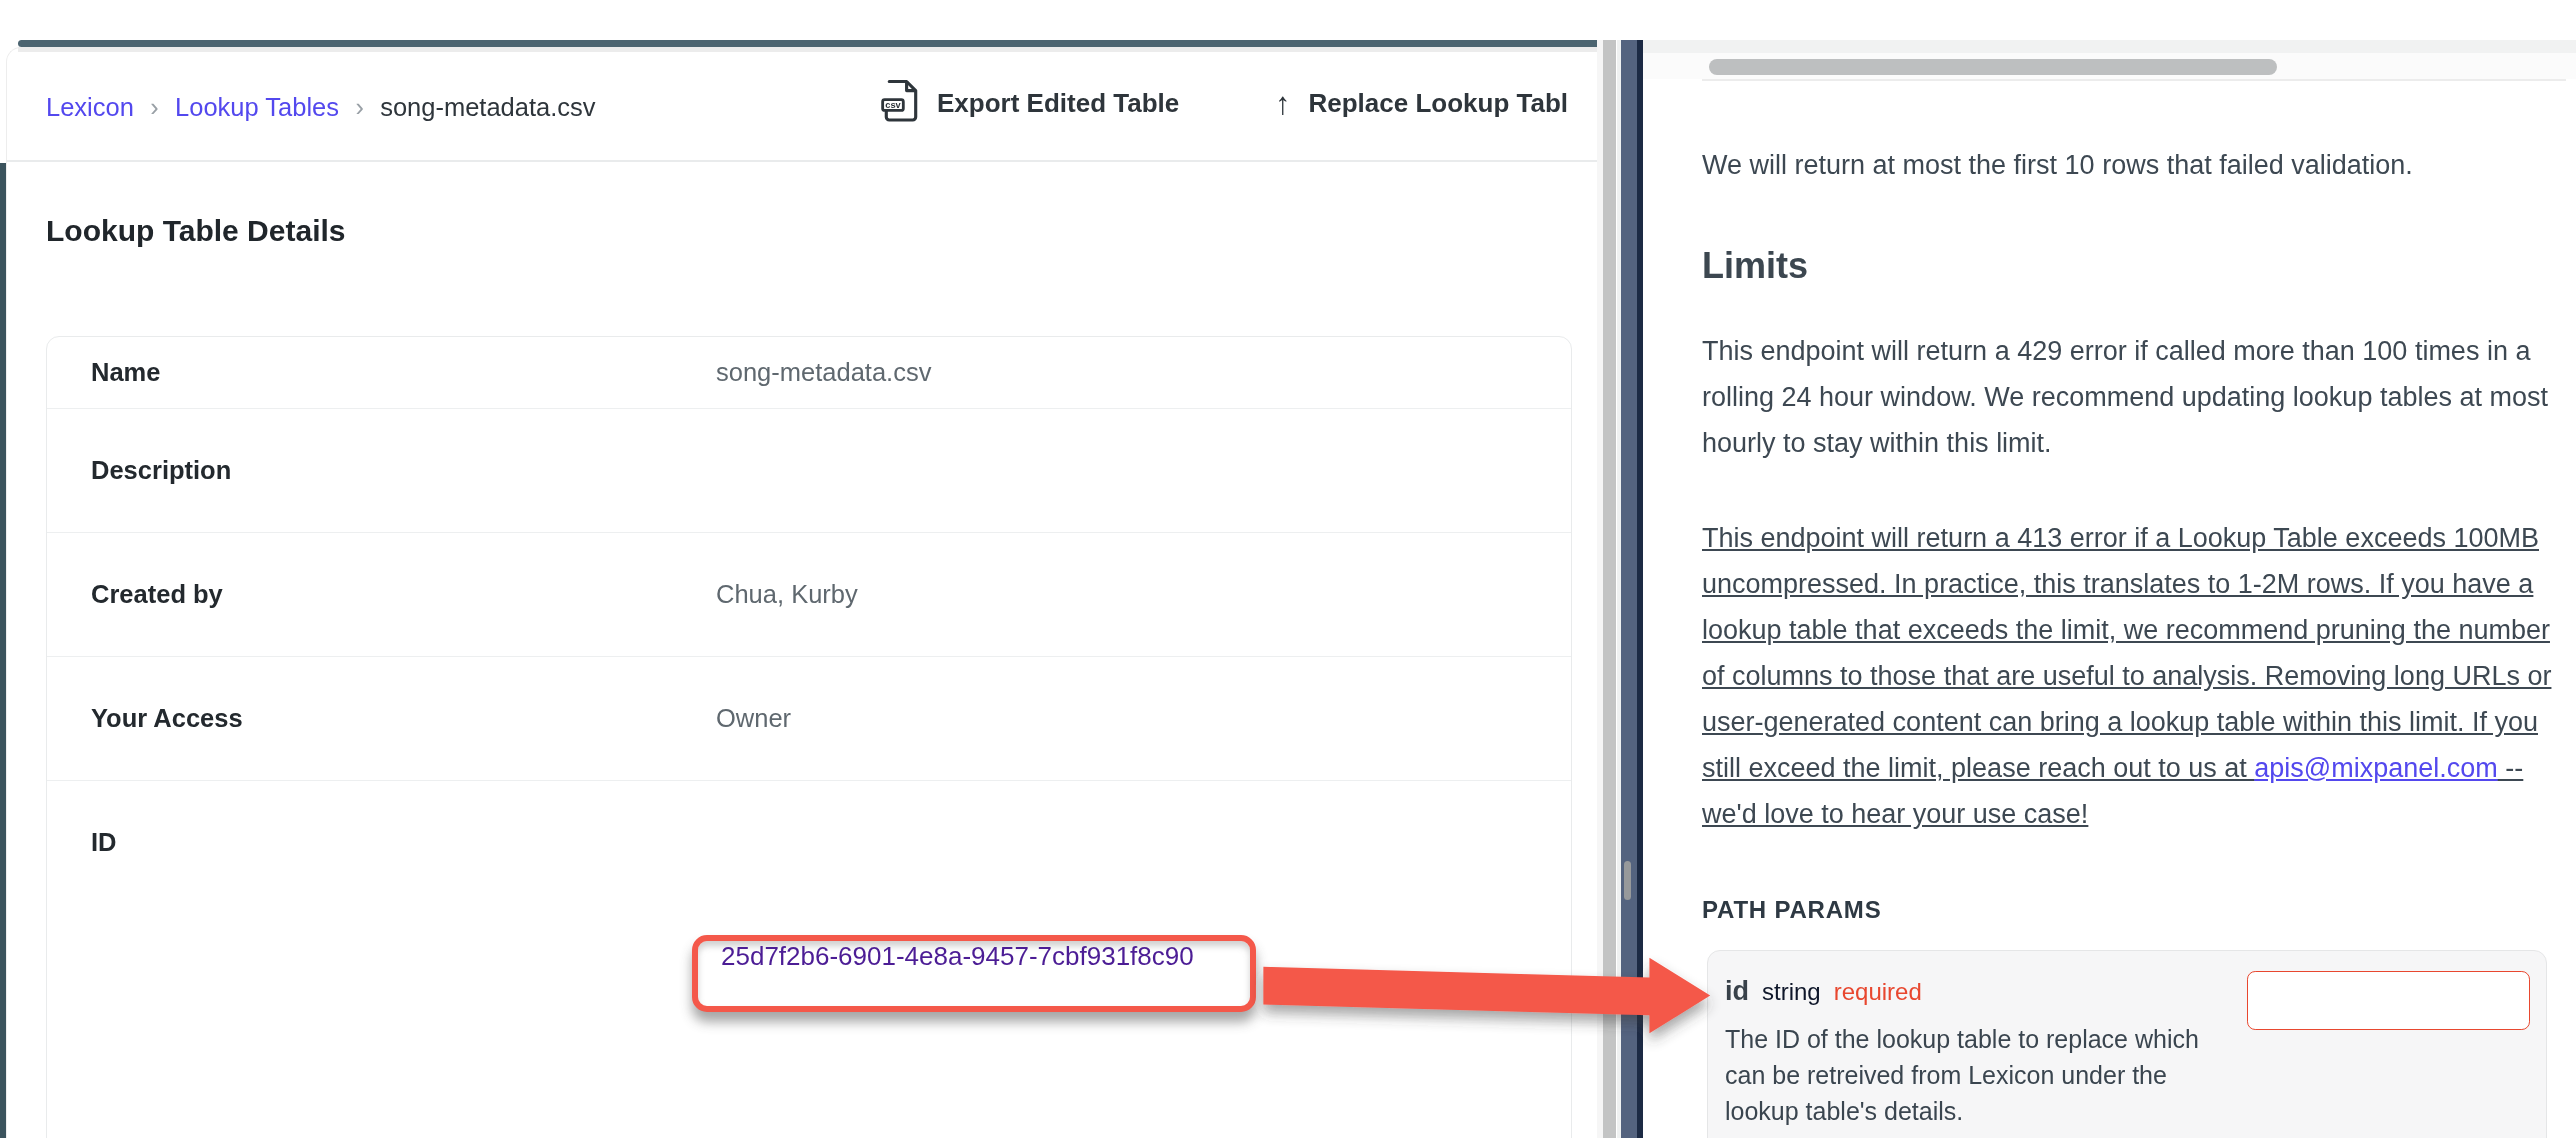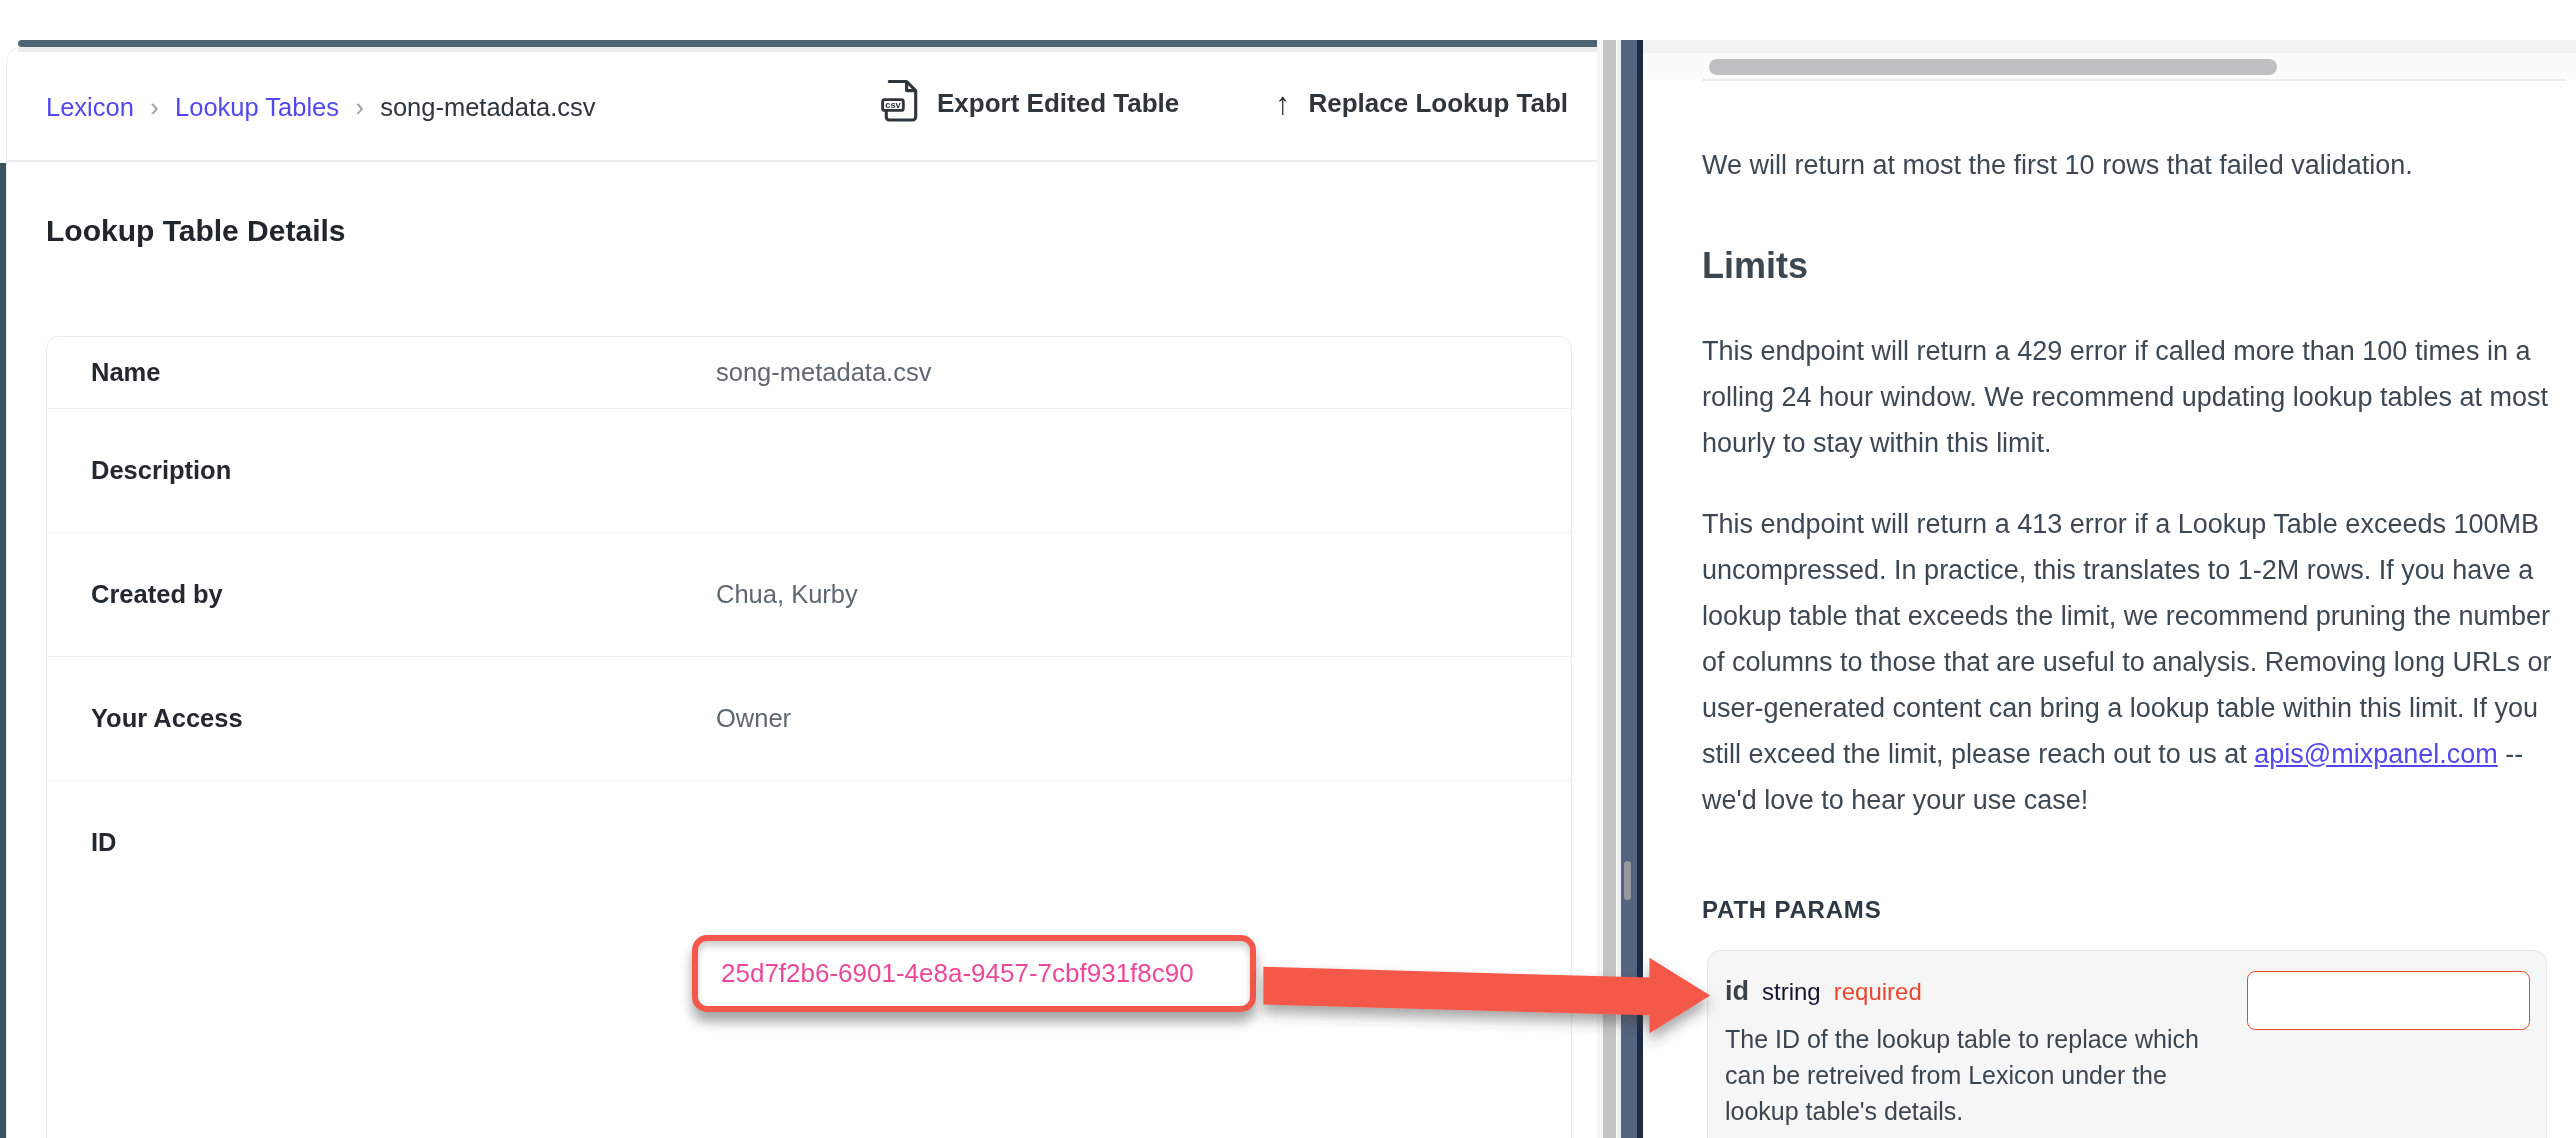--- a/index.html
+++ b/index.html
@@ -48,38 +48,38 @@
   .row-name { height:71px; }
   .row-mid  { height:124px; }
   .row-last { height:122px; }
   .detail-label { padding-left:44px; width:669px; flex:0 0 669px; font-size:25.5px; font-weight:600; color:#23292e; }
   .detail-value { font-size:25.5px; color:#5f686f; }
   .detail-value a { color:#5348ee; text-decoration:none; cursor:pointer; }
 
   
   .id-red-box { position:absolute; left:692px; top:895px; width:564px; height:77px;
                 background:#ffffff; border:6.6px solid #f4584a; border-radius:15px;
-                display:flex; align-items:center; padding-left:23px;
+                display:flex; padding-left:23px;
                 box-shadow:0 10px 11.5px rgba(60,60,60,0.45), inset 0 5px 6.6px rgba(120,120,120,0.35);
-                font-size:26px; color:#ec4899; white-space:nowrap; }
+                font-size:26px; color:#4c1d95; white-space:nowrap; }
 
   .arrow-svg { position:absolute; left:0; top:0; width:2576px; height:1139px; pointer-events:none; z-index:5; }
 
   
   .right-card { position:absolute; left:1643px; top:0; width:933px; height:1139px; background:#ffffff; }
   .right-top-band { position:absolute; left:1643px; top:0; width:933px; height:13px; background:#f1f2f2; }
   .h-scroll-area { position:absolute; left:1643px; top:13px; width:933px; height:25.5px; background:#fbfbfb; }
   .h-thumb { position:absolute; left:1709px; top:19px; width:568px; height:16.4px; background:#bdbfc0; border-radius:8.2px; }
   .right-top-line { position:absolute; left:1702px; top:39px; width:864px; height:1.6px; background:#ececec; }
 
   .doc-text { position:absolute; left:1702px; width:858px; font-size:27px; line-height:46px; color:#3d4852; }
   .doc-intro { top:102px; }
   .doc-h2 { position:absolute; left:1702px; top:205px; font-size:36px; font-weight:600; color:#3c4750; }
   .doc-p1 { top:288px; }
-  .doc-p2 { top:461px; }
+  .doc-p2 { top:475px;text-decoration:underline; }
   .doc-text a { color:#5348ee; text-decoration:underline; cursor:pointer; }
 
   .path-params-label { position:absolute; left:1702px; top:856px; font-size:24px; font-weight:700;
                        letter-spacing:0.8px; color:#2e3943; }
 
   .param-card { position:absolute; left:1707px; top:910px; width:840px; height:207px;
                 background:#f6f6f7; border:0.8px solid #e5e6e7; border-radius:13px; }
   .param-head { position:absolute; left:1725px; top:936px; display:flex; align-items:baseline; gap:13px; white-space:nowrap; }
   .param-name { font-size:27px; font-weight:700; color:#39424a; }
   .param-type { font-size:24px; color:#0f172a; }

